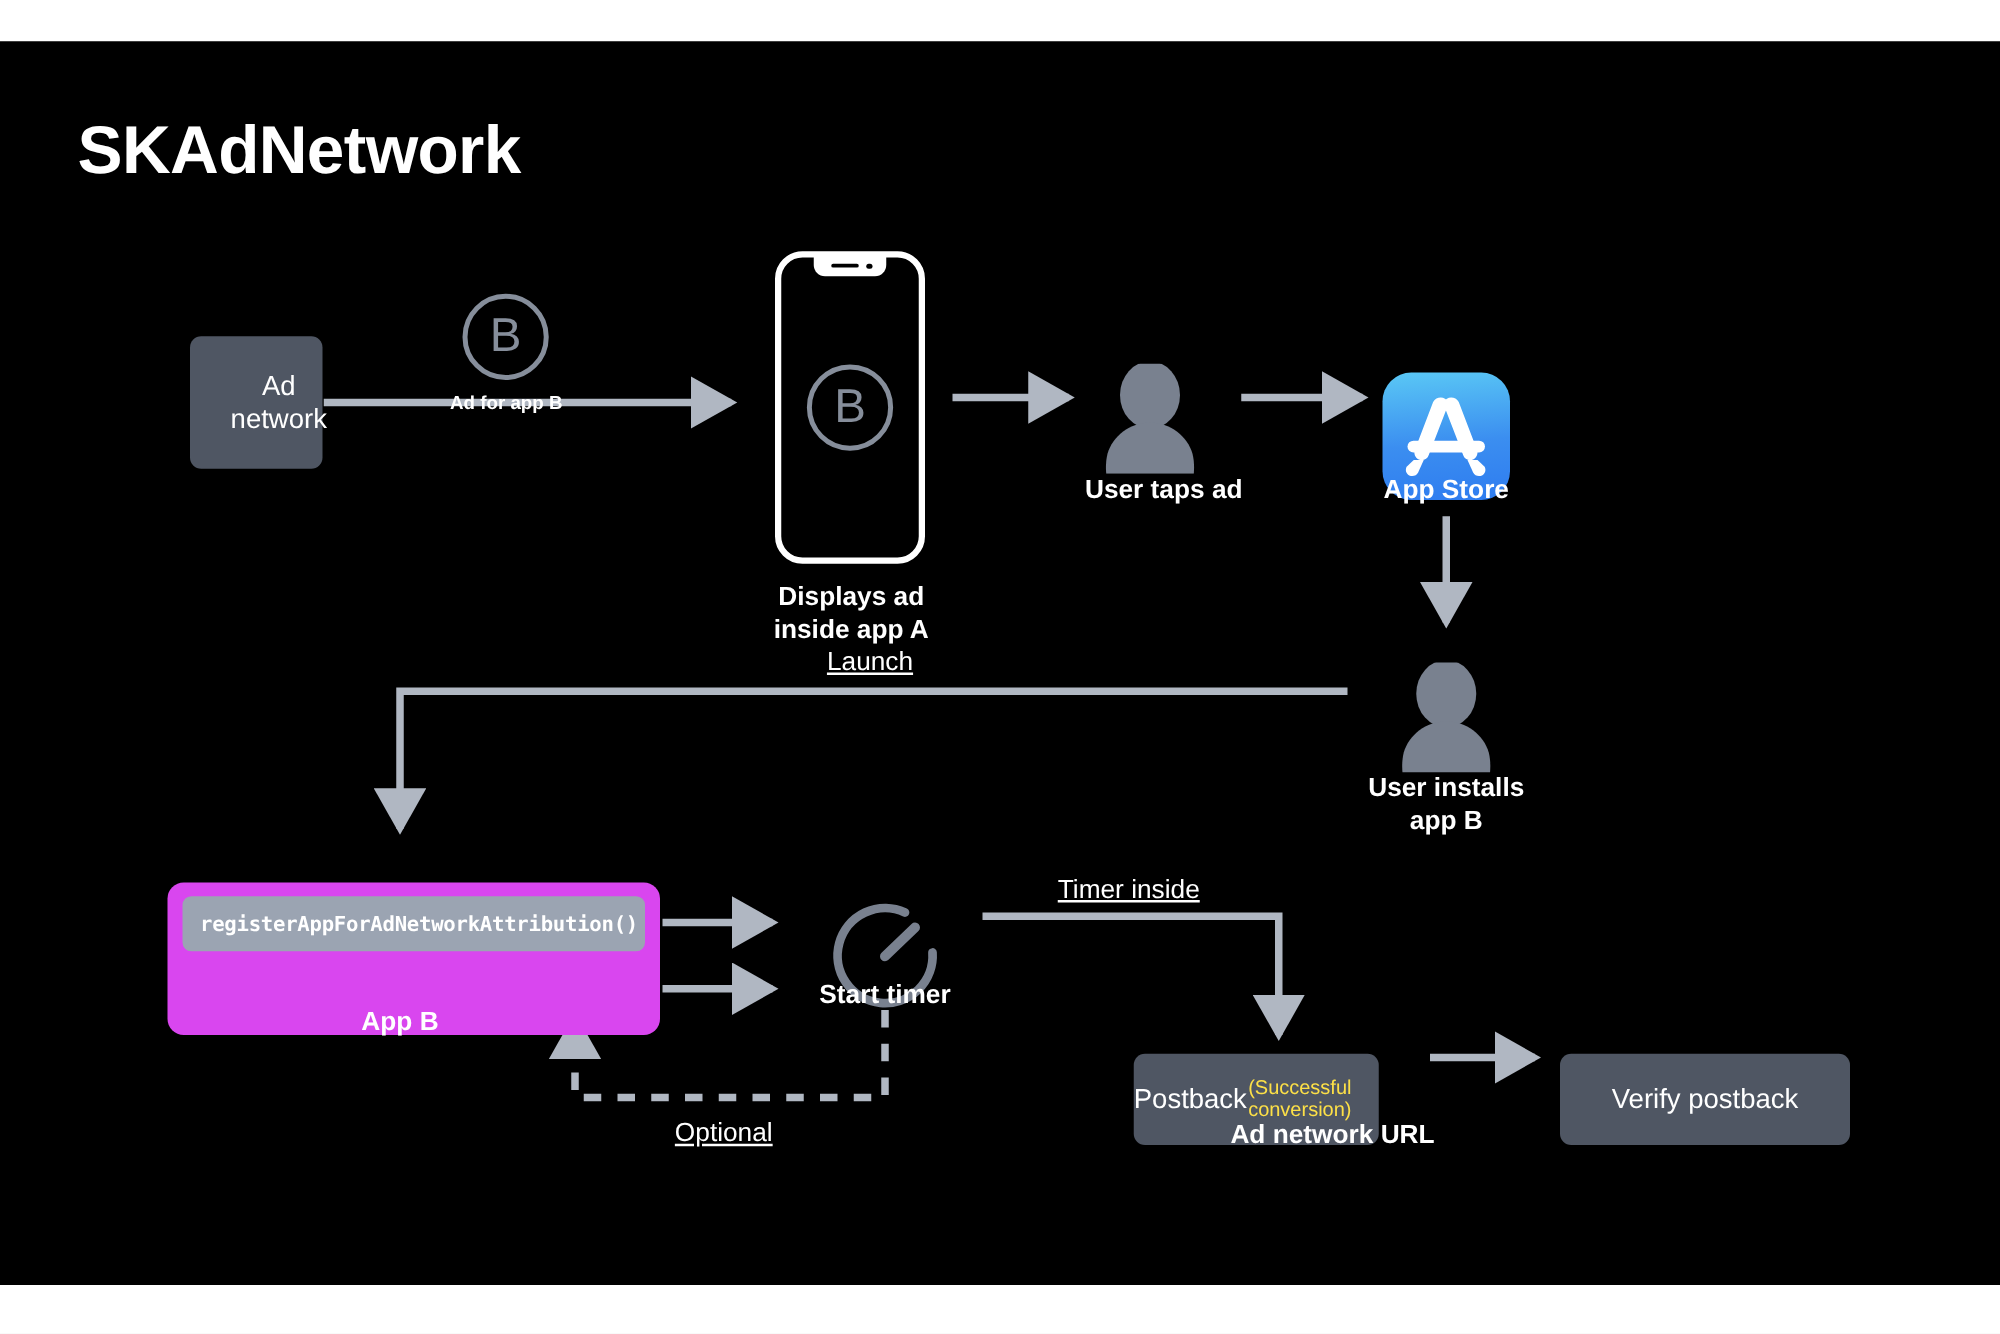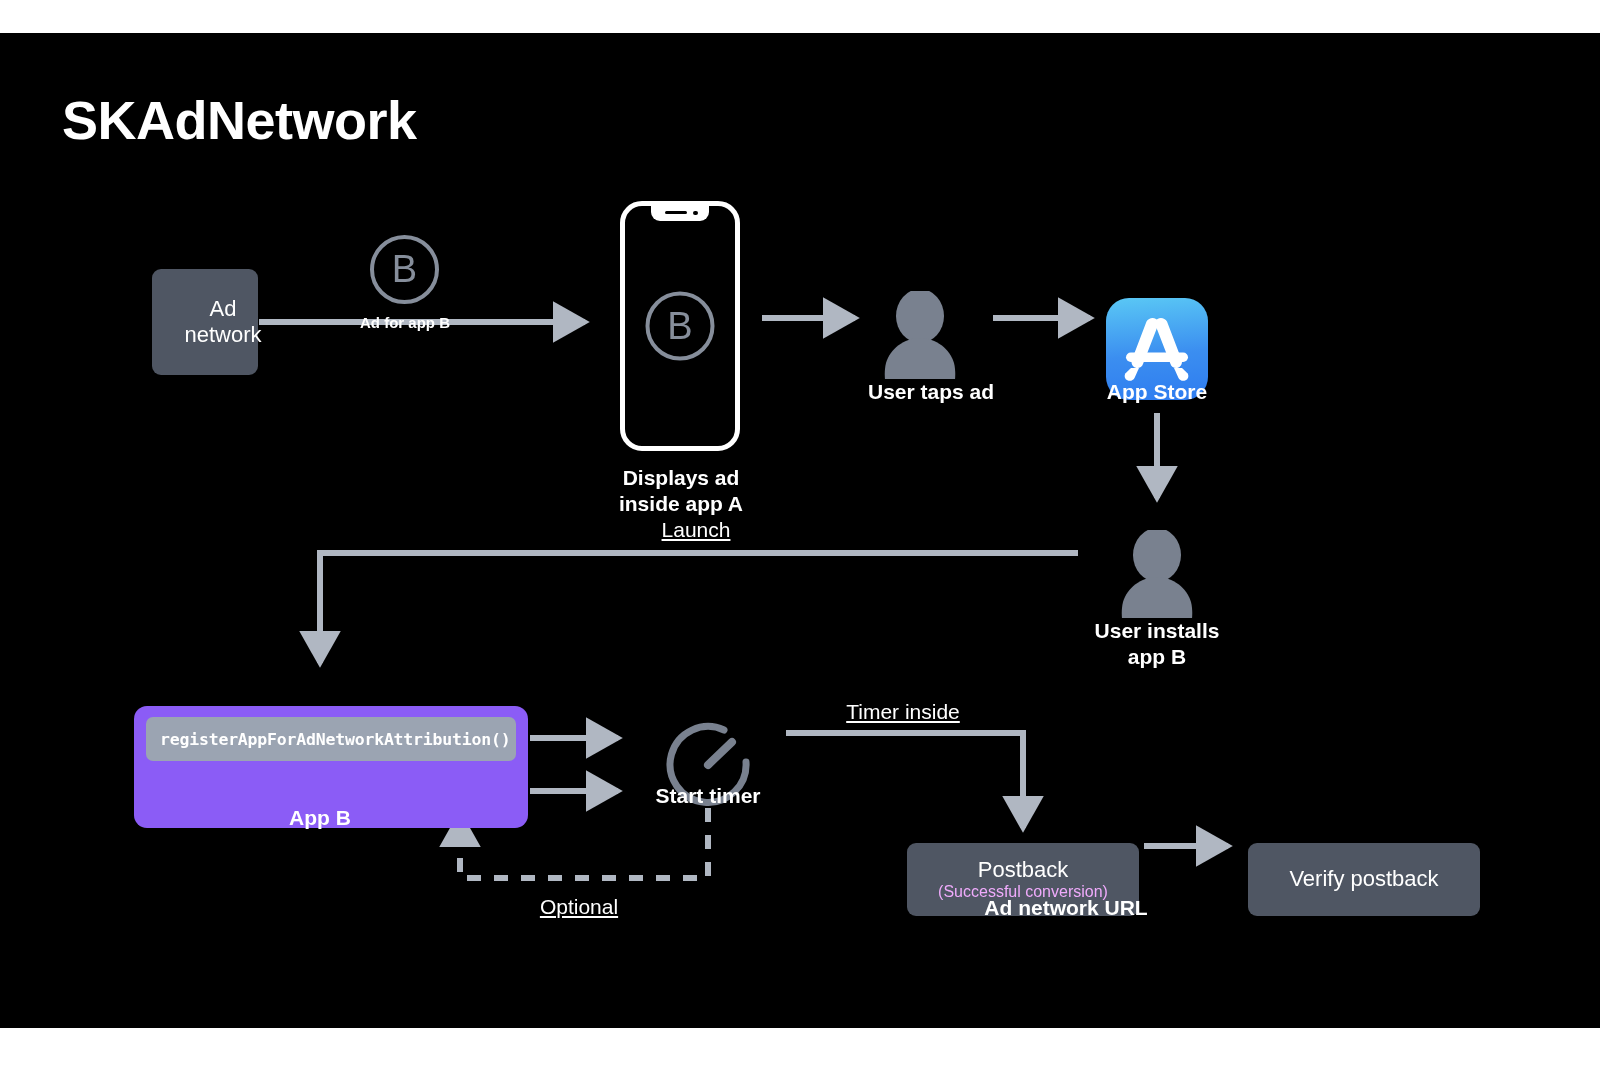--- a/index.html
+++ b/index.html
@@ -79,33 +79,33 @@
     font-size: 22px;
     text-align: center;
     line-height: 1.2;
     white-space: pre-line;
   }
 
   #ad-network-box { left: 152px; top: 236px; width: 106px; height: 106px; padding-left: 36px; }
   #ad-network-box .box-text { font-size: 22px; }
 
   #postback-box {
-    left: 907px; top: 810px; width: 232px; height: 73px;
-    flex-direction: column; gap: 1px;
+    left: 907px; top: 810px; width: 196px; height: 73px;
+    gap: 1px;
   }
   #postback-title { color:#fff; font-size: 22px; line-height:1.1; }
-  #postback-sub   { color:#f0abfc; font-size: 16px; line-height:1.1; }
+  #postback-sub   { color:#fde047; font-size: 16px; line-height:1.1; }
 
   #verify-box { left: 1248px; top: 810px; width: 232px; height: 73px; }
   #verify-box .box-text { font-size: 22px; }
 
   
   #appb-container {
     left: 134px; top: 673px; width: 394px; height: 122px;
-    background: #8b5cf6;
+    background: #d946ef;
     border-radius: 13px;
     box-sizing: border-box;
     padding: 11px 12px;
     display: flex;
     flex-direction: column;
     justify-content: space-between;
   }
   .code-chip {
     background: #9ba4b2;
     border-radius: 7px;

